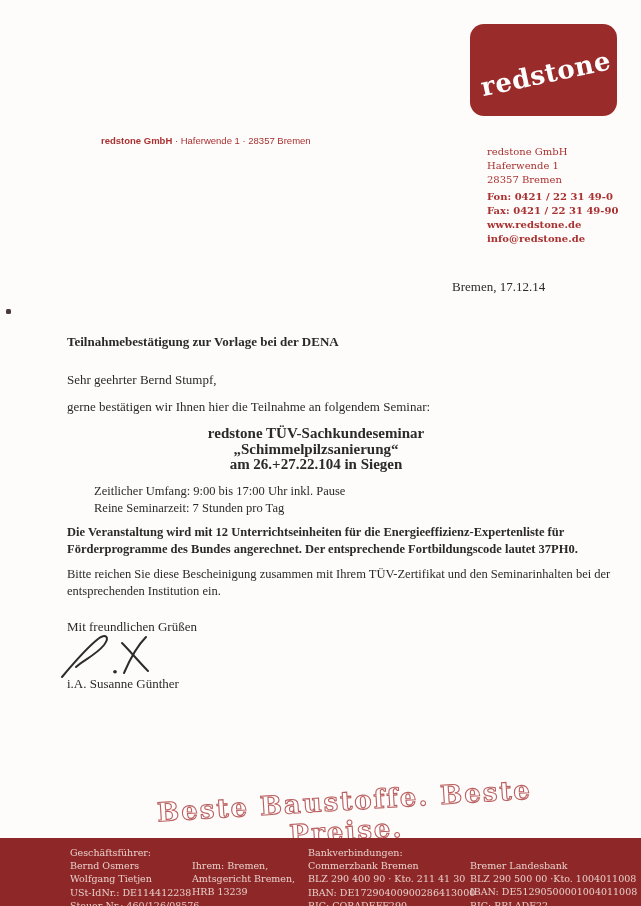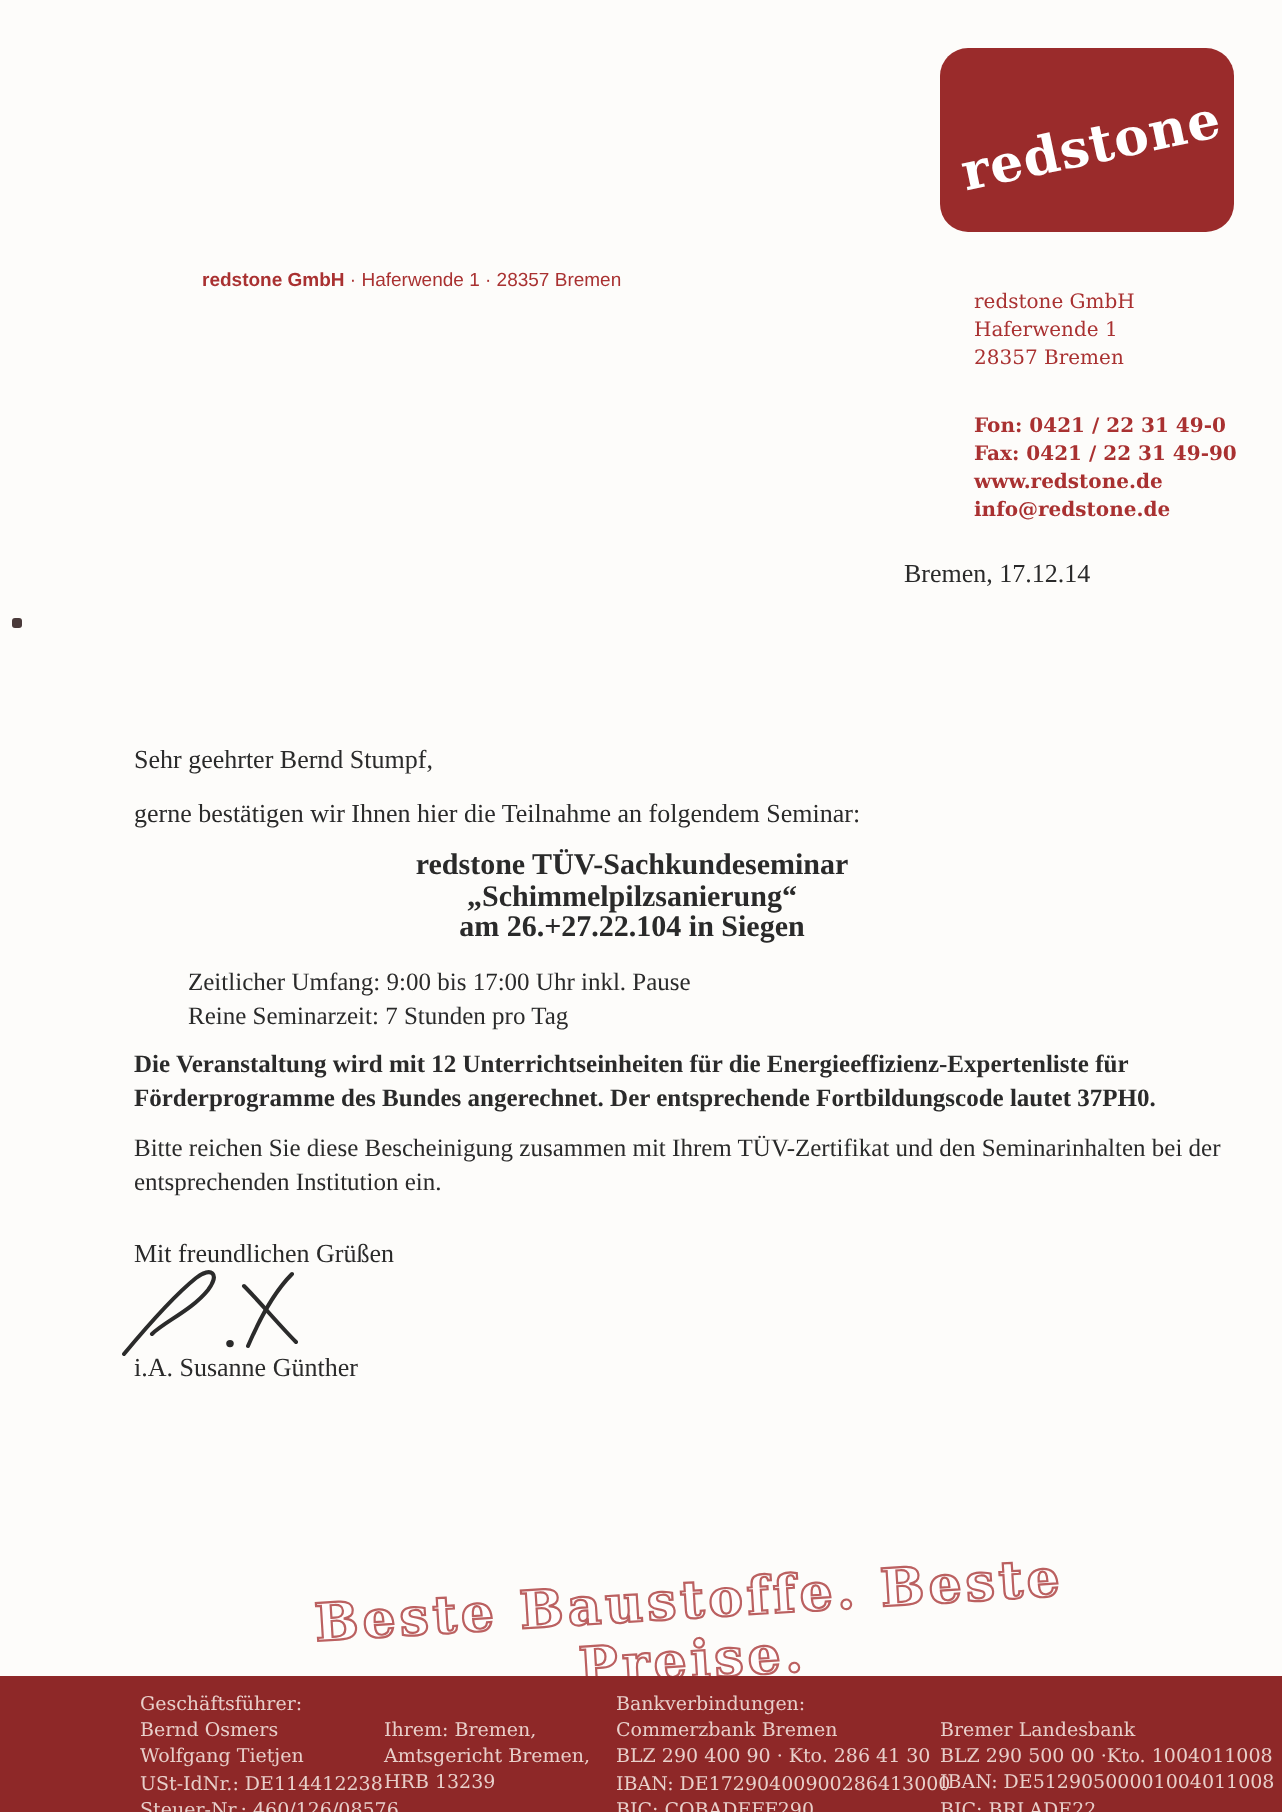--- a/index.html
+++ b/index.html
@@ -20,21 +20,21 @@
   }
   .sender-line {
     position:absolute; left:70px; top:135px; font-size:9.5px; color:#a93131;
     font-family:Liberation Sans, sans-serif; white-space:nowrap;margin-left:31px;
   }
   .sender-line .b { font-weight:bold; }
   .addr {
     position:absolute; left:487px; top:145px; font-size:10px; line-height:14px;
     color:#a93131; font-family:"DejaVu Serif", serif;
   }
-  .addr .contact { margin-top:20px; font-weight:bold; }
+  .addr .contact { margin-top:3px; font-weight:bold; }
   
   .date   { position:absolute; left:452px; top:279px; font-size:13px; }
   .subject{ position:absolute; left:67px;  top:334px; font-size:13px; font-weight:bold; }
   .salut  { position:absolute; left:67px;  top:372px; font-size:13px; }
   .intro  { position:absolute; left:67px;  top:399px; font-size:13px; }
   .seminar{
     position:absolute; left:0; top:426px; width:632px; text-align:center;
     font-size:15px; font-weight:bold; line-height:15.5px;
   }
   .sched  { position:absolute; left:67px; top:483px; font-size:12.5px; font-weight:normal; line-height:16.5px;margin-left:27px; }
@@ -87,20 +87,21 @@
     <div>28357 Bremen</div>
     <div class="contact">
       <div>Fon: 0421 / 22 31 49-0</div>
       <div>Fax: 0421 / 22 31 49-90</div>
       <div>www.redstone.de</div>
       <div>info@redstone.de</div>
     </div>
   </div>
 
   <div class="date">Bremen, 17.12.14</div>
+  <div class="subject">Teilnahmebestätigung zur Vorlage bei der DENA</div>
   <div class="salut">Sehr geehrter Bernd Stumpf,</div>
   <div class="intro">gerne bestätigen wir Ihnen hier die Teilnahme an folgendem Seminar:</div>
 
   <div class="seminar">
     <div>redstone TÜV-Sachkundeseminar</div>
     <div>„Schimmelpilzsanierung“</div>
     <div>am 26.+27.22.104 in Siegen</div>
   </div>
 
   <div class="sched">
@@ -133,21 +134,21 @@
       <div>Steuer-Nr.: 460/126/08576</div>
     </div>
     <div class="fcol fcol2">
       <div>Ihrem: Bremen,</div>
       <div>Amtsgericht Bremen,</div>
       <div>HRB 13239</div>
     </div>
     <div class="fcol fcol3">
       <div>Bankverbindungen:</div>
       <div>Commerzbank Bremen</div>
-      <div>BLZ 290 400 90 · Kto. 286 41 30</div>
+      <div>BLZ 290 400 90 · Kto. 211 41 30</div>
       <div>IBAN: DE17290400900286413000</div>
       <div>BIC: COBADEFF290</div>
     </div>
     <div class="fcol fcol4">
       <div>Bremer Landesbank</div>
       <div>BLZ 290 500 00 ·Kto. 1004011008</div>
       <div>IBAN: DE51290500001004011008</div>
       <div>BIC: BRLADE22</div>
     </div>
   </div>

